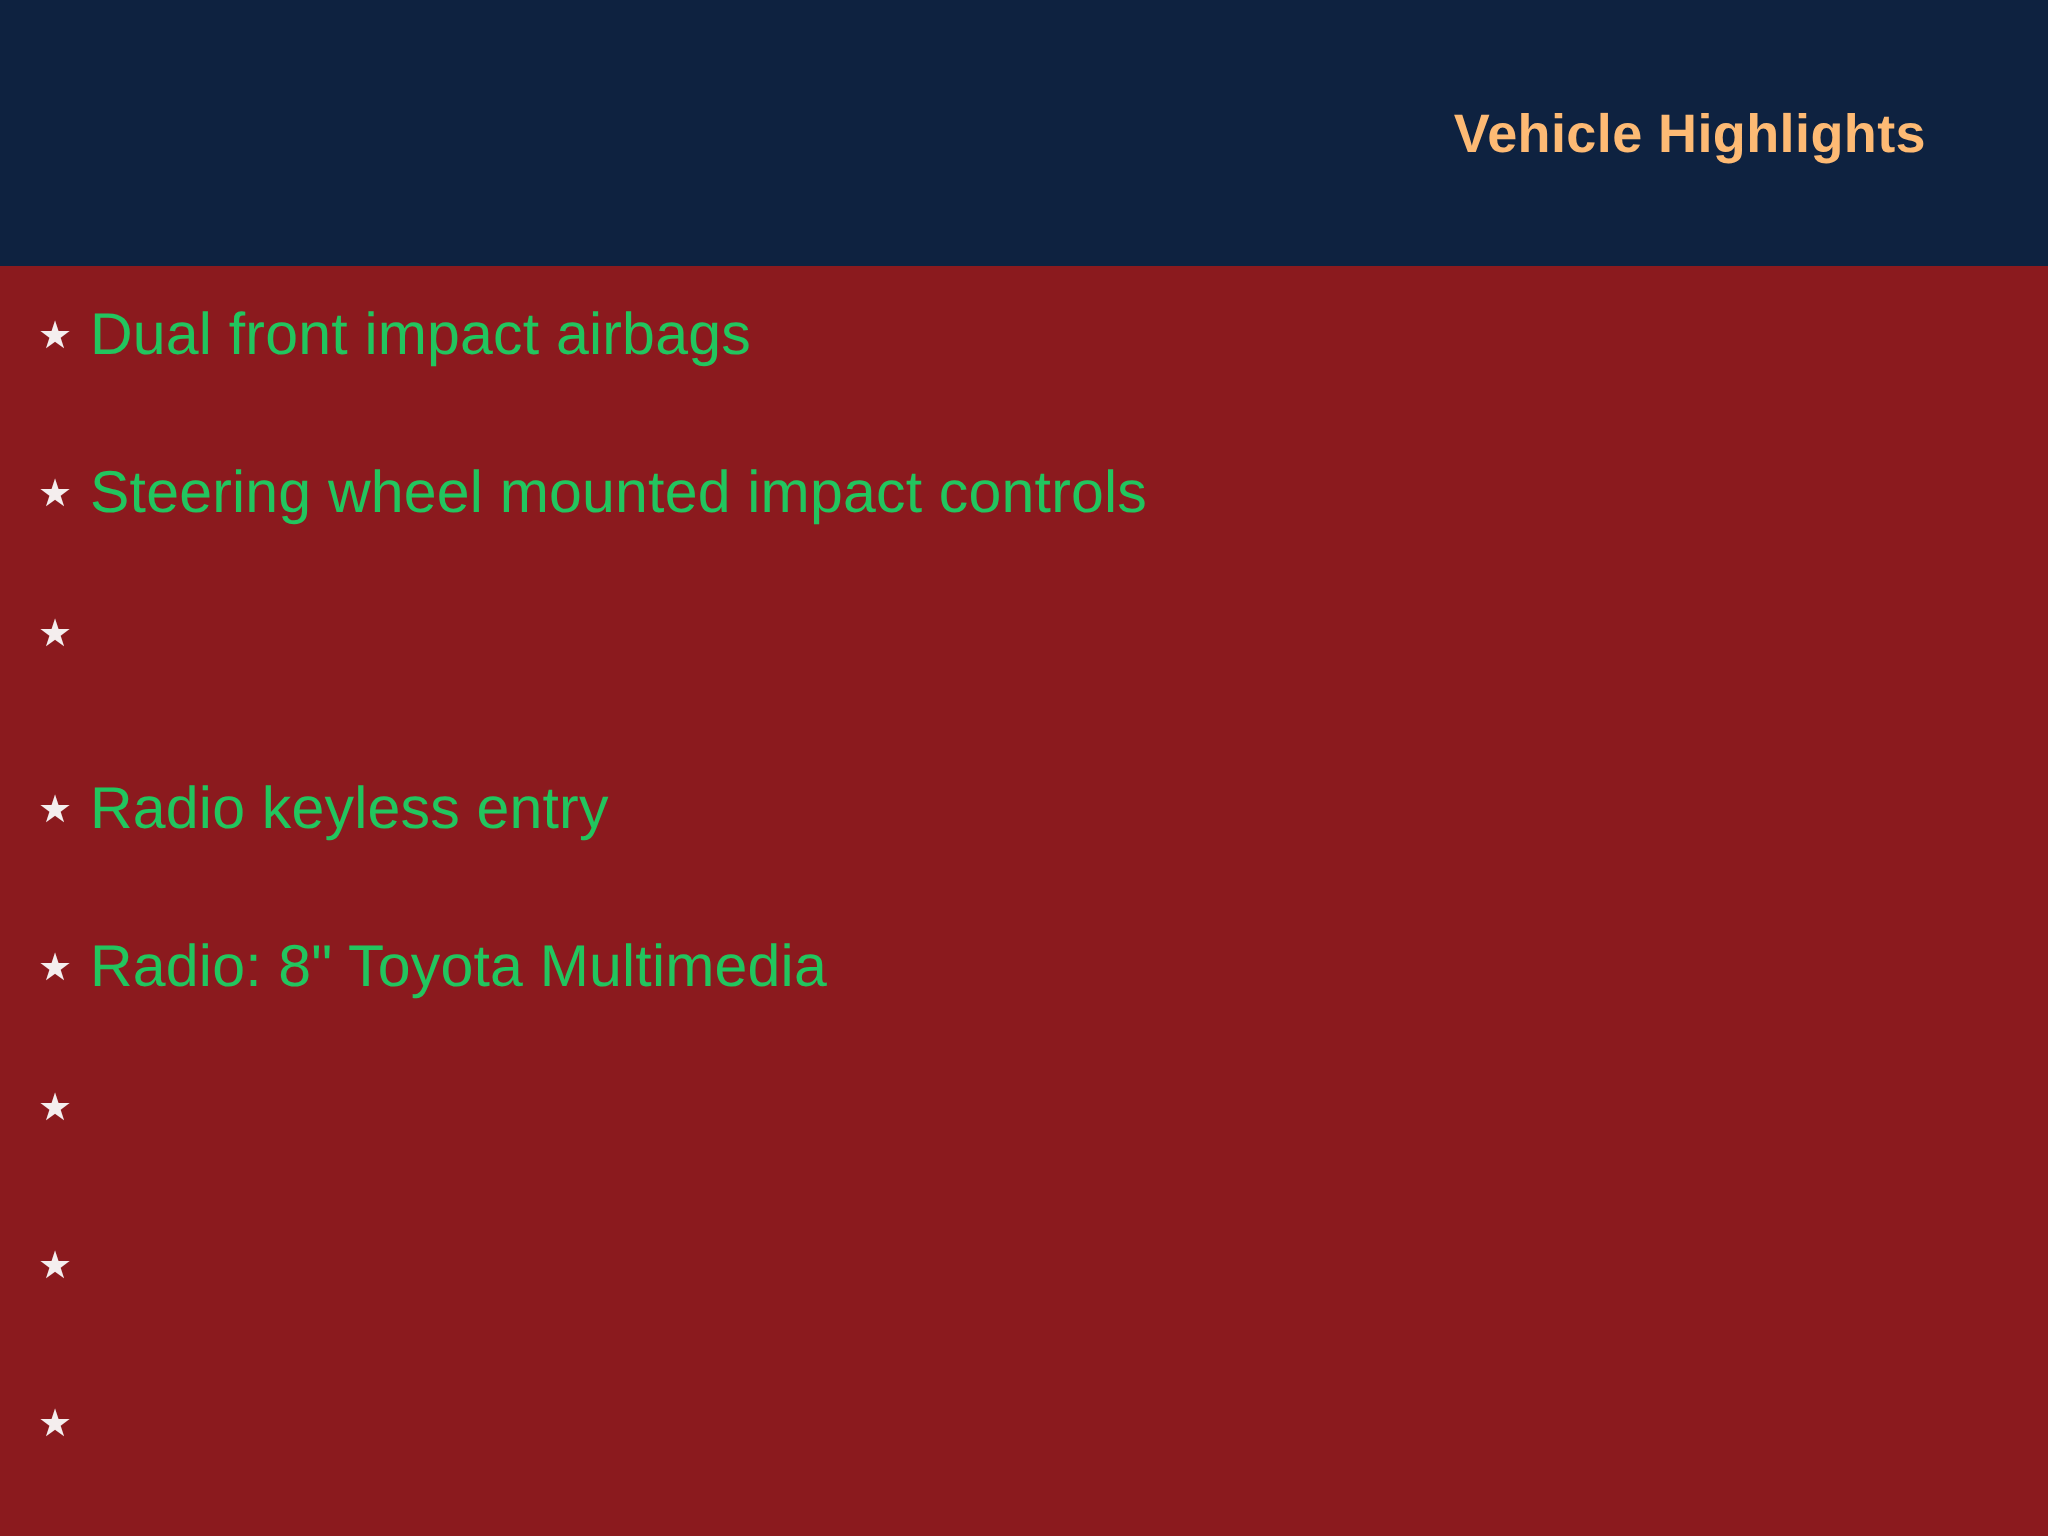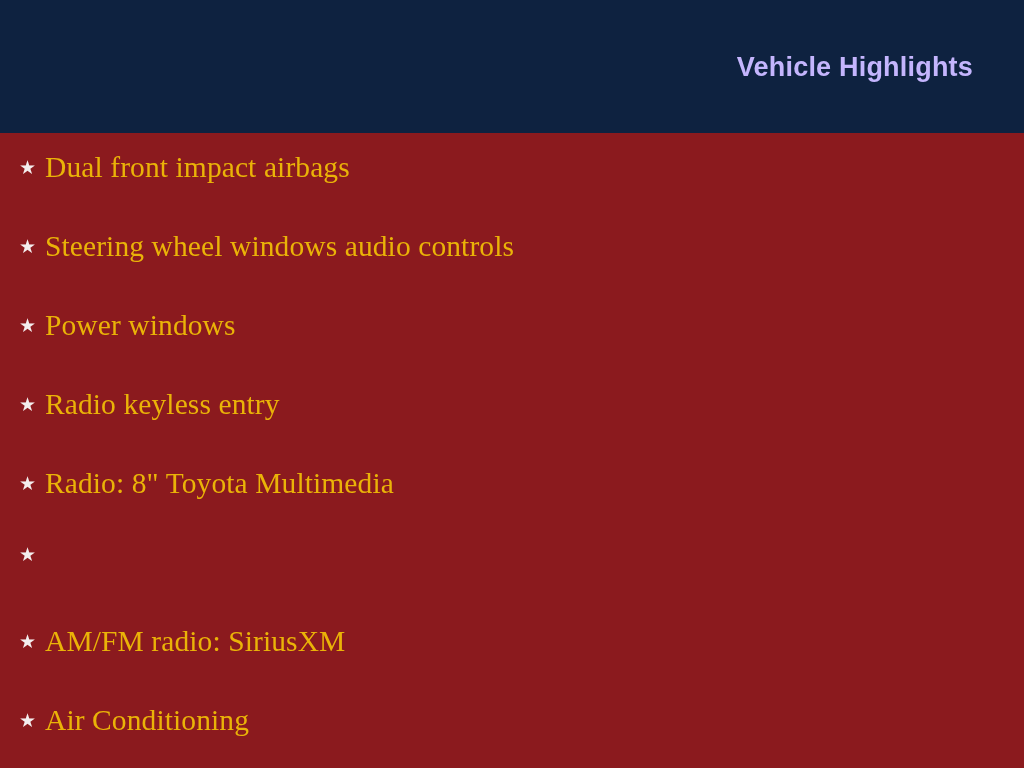--- a/index.html
+++ b/index.html
@@ -31,28 +31,28 @@
     height: 133px;
     background: #0e2240;
     display: flex;
     align-items: center;
     justify-content: flex-end;
     padding: 0 51px 0 40px;
     box-sizing: border-box;
   }
 
   .slide-title {
-    color: #c4b5fd;
+    color: #fdba74;
     font-family: "Liberation Sans", sans-serif;
     font-size: 27px;
     font-weight: bold;
     letter-spacing: 0.2px;
     line-height: 1.1;
     white-space: nowrap;
-    margin: 0;
+    margin: 10px;
     padding-top: 2px;
   }
 
   
   .slide-body {
     flex: 1 1 auto;
     background: #8b1a1e;
     padding: 20px 40px 0 8px;
     box-sizing: border-box;
   }
@@ -80,22 +80,22 @@
     color: #f4eeee;
     font-family: "DejaVu Sans", sans-serif;
     font-size: 19px;
     line-height: 1;
     position: relative;
     top: -3px;
   }
 
   .feature-text {
     flex: 1 1 auto;
-    color: #eab308;
-    font-family: Liberation Serif, serif;
+    color: #22c55e;
+    font-family: Liberation Sans, sans-serif;
     font-size: 29.5px;
     font-weight: 300;
     letter-spacing: 0.1px;
     line-height: 1;
     white-space: nowrap;
   }
 </style>
 </head>
 <body>
 
@@ -108,48 +108,45 @@
   <div class="slide-body">
     <ul class="feature-list">
 
       <li class="feature-item">
         <span class="bullet-star">★</span>
         <span class="feature-text">Dual front impact airbags</span>
       </li>
 
       <li class="feature-item">
         <span class="bullet-star">★</span>
-        <span class="feature-text">Steering wheel windows audio controls</span>
+        <span class="feature-text">Steering wheel mounted impact controls</span>
       </li>
 
       <li class="feature-item">
         <span class="bullet-star">★</span>
-        <span class="feature-text">Power windows</span>
       </li>
 
       <li class="feature-item">
         <span class="bullet-star">★</span>
         <span class="feature-text">Radio keyless entry</span>
       </li>
 
       <li class="feature-item">
         <span class="bullet-star">★</span>
         <span class="feature-text">Radio: 8" Toyota Multimedia</span>
       </li>
 
       <li class="feature-item">
         <span class="bullet-star">★</span>
       </li>
 
       <li class="feature-item">
         <span class="bullet-star">★</span>
-        <span class="feature-text">AM/FM radio: SiriusXM</span>
       </li>
 
       <li class="feature-item">
         <span class="bullet-star">★</span>
-        <span class="feature-text">Air Conditioning</span>
       </li>
 
     </ul>
   </div>
 
 </div>
 
 </body></html>

